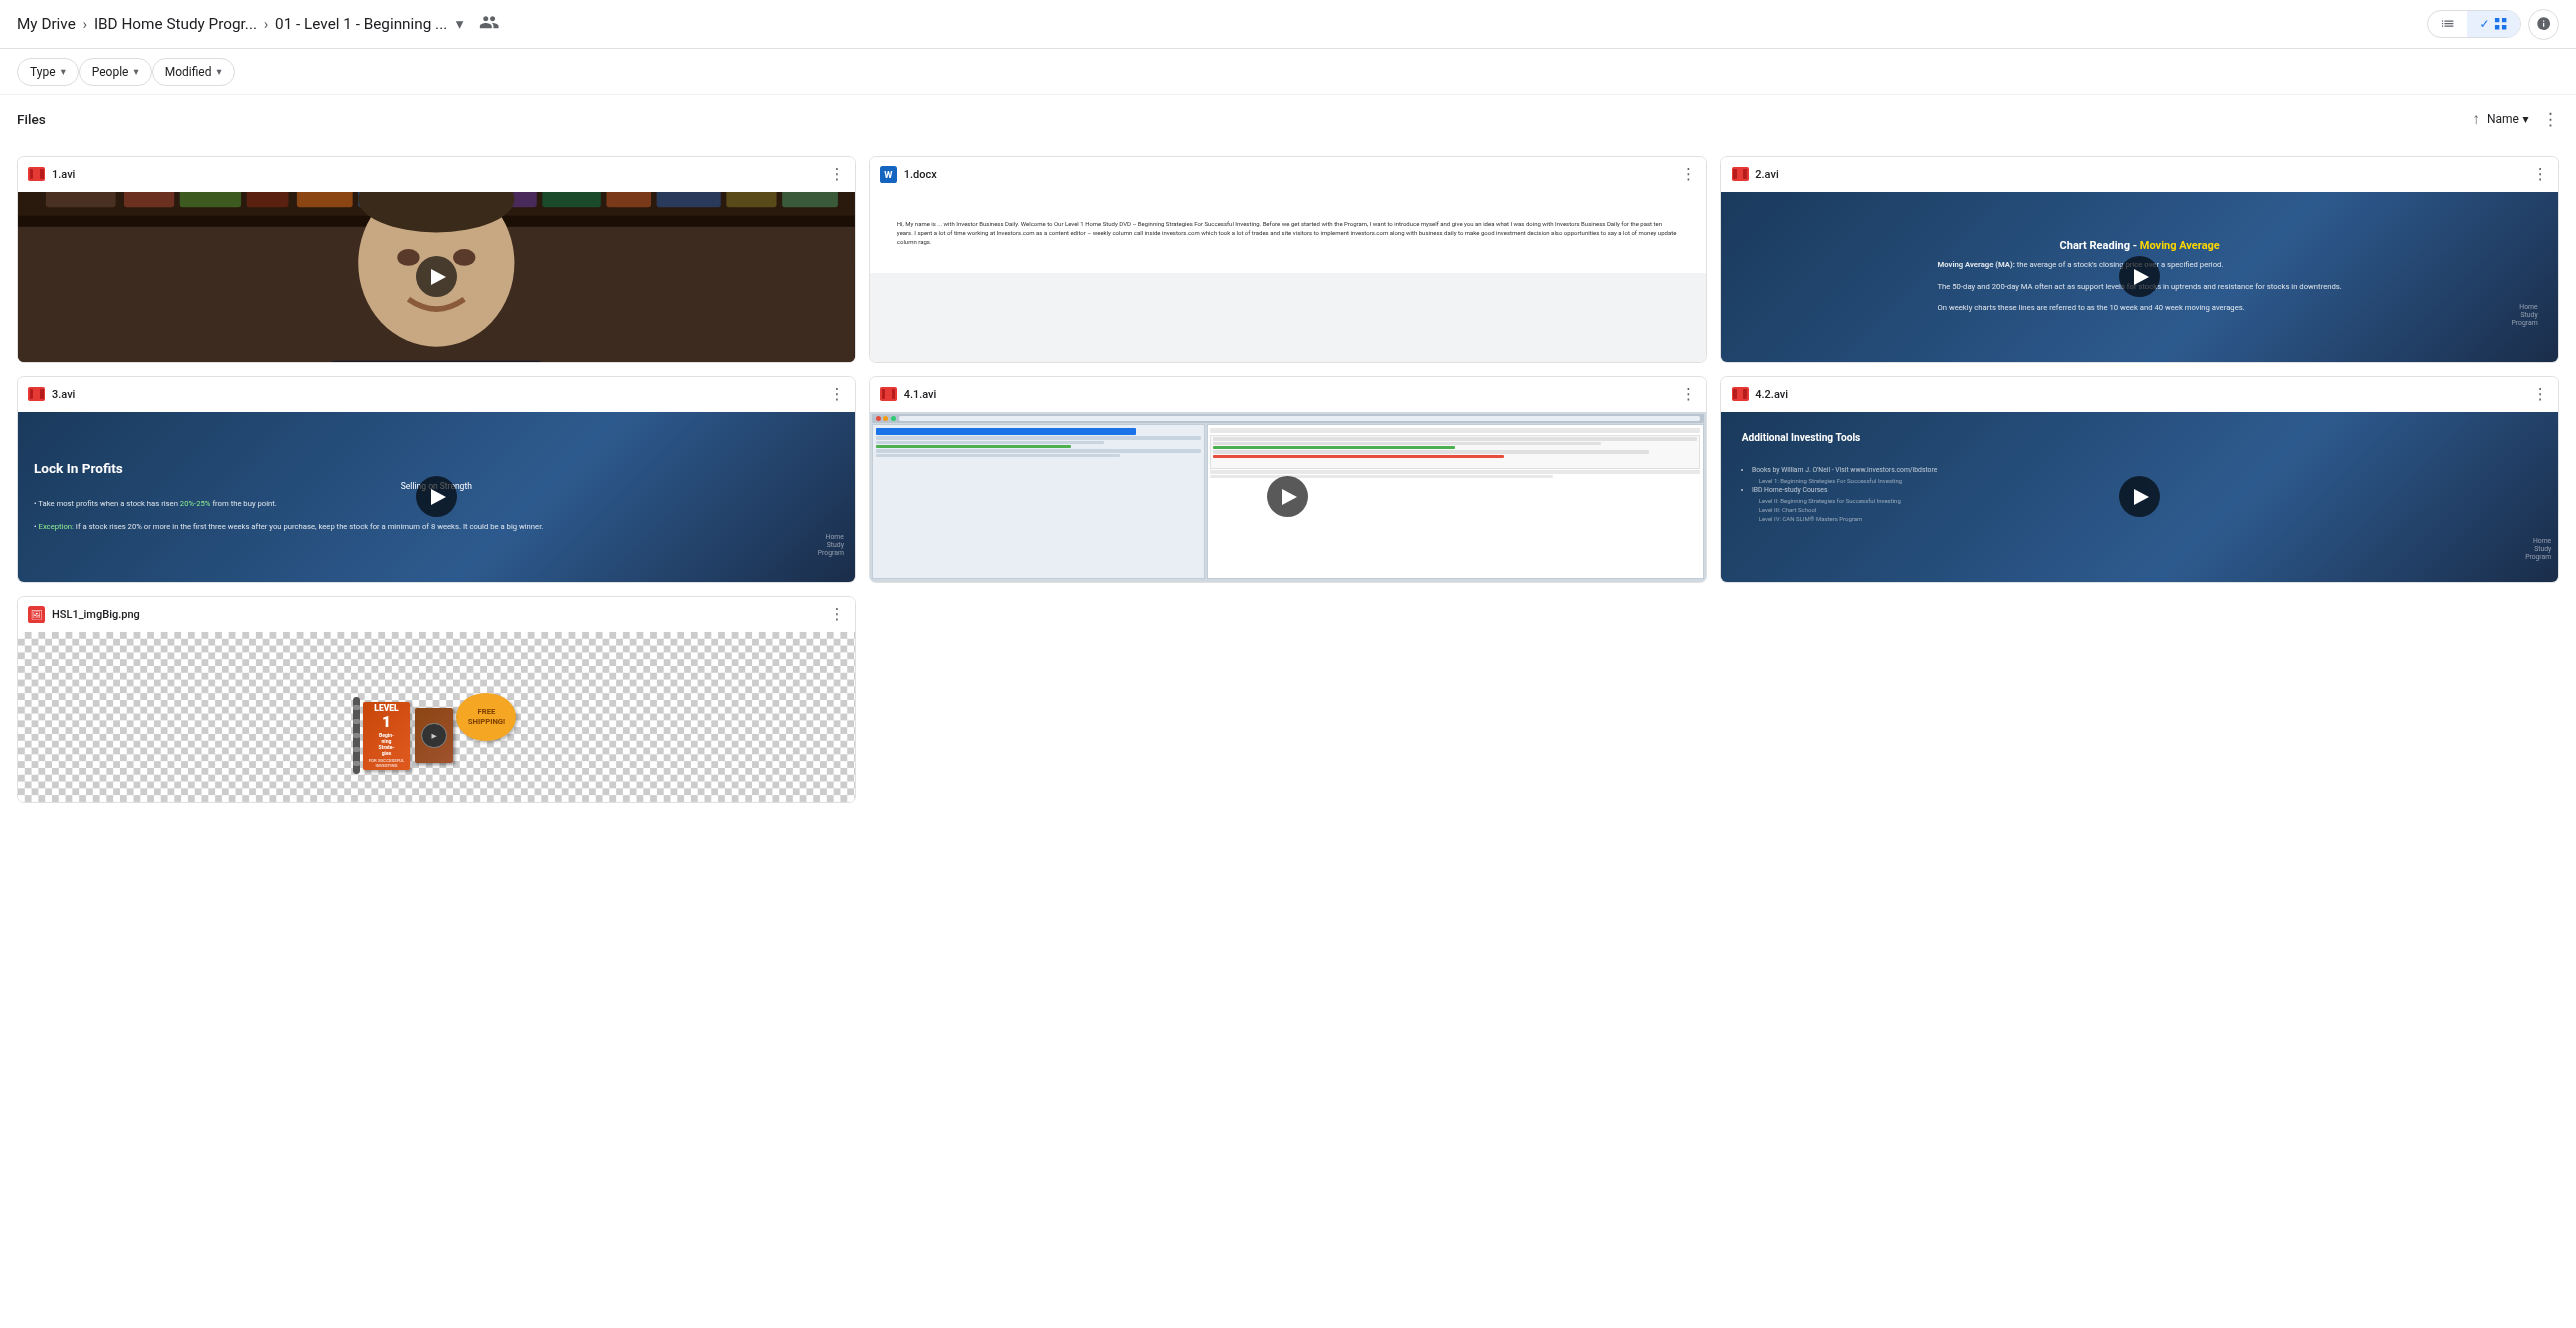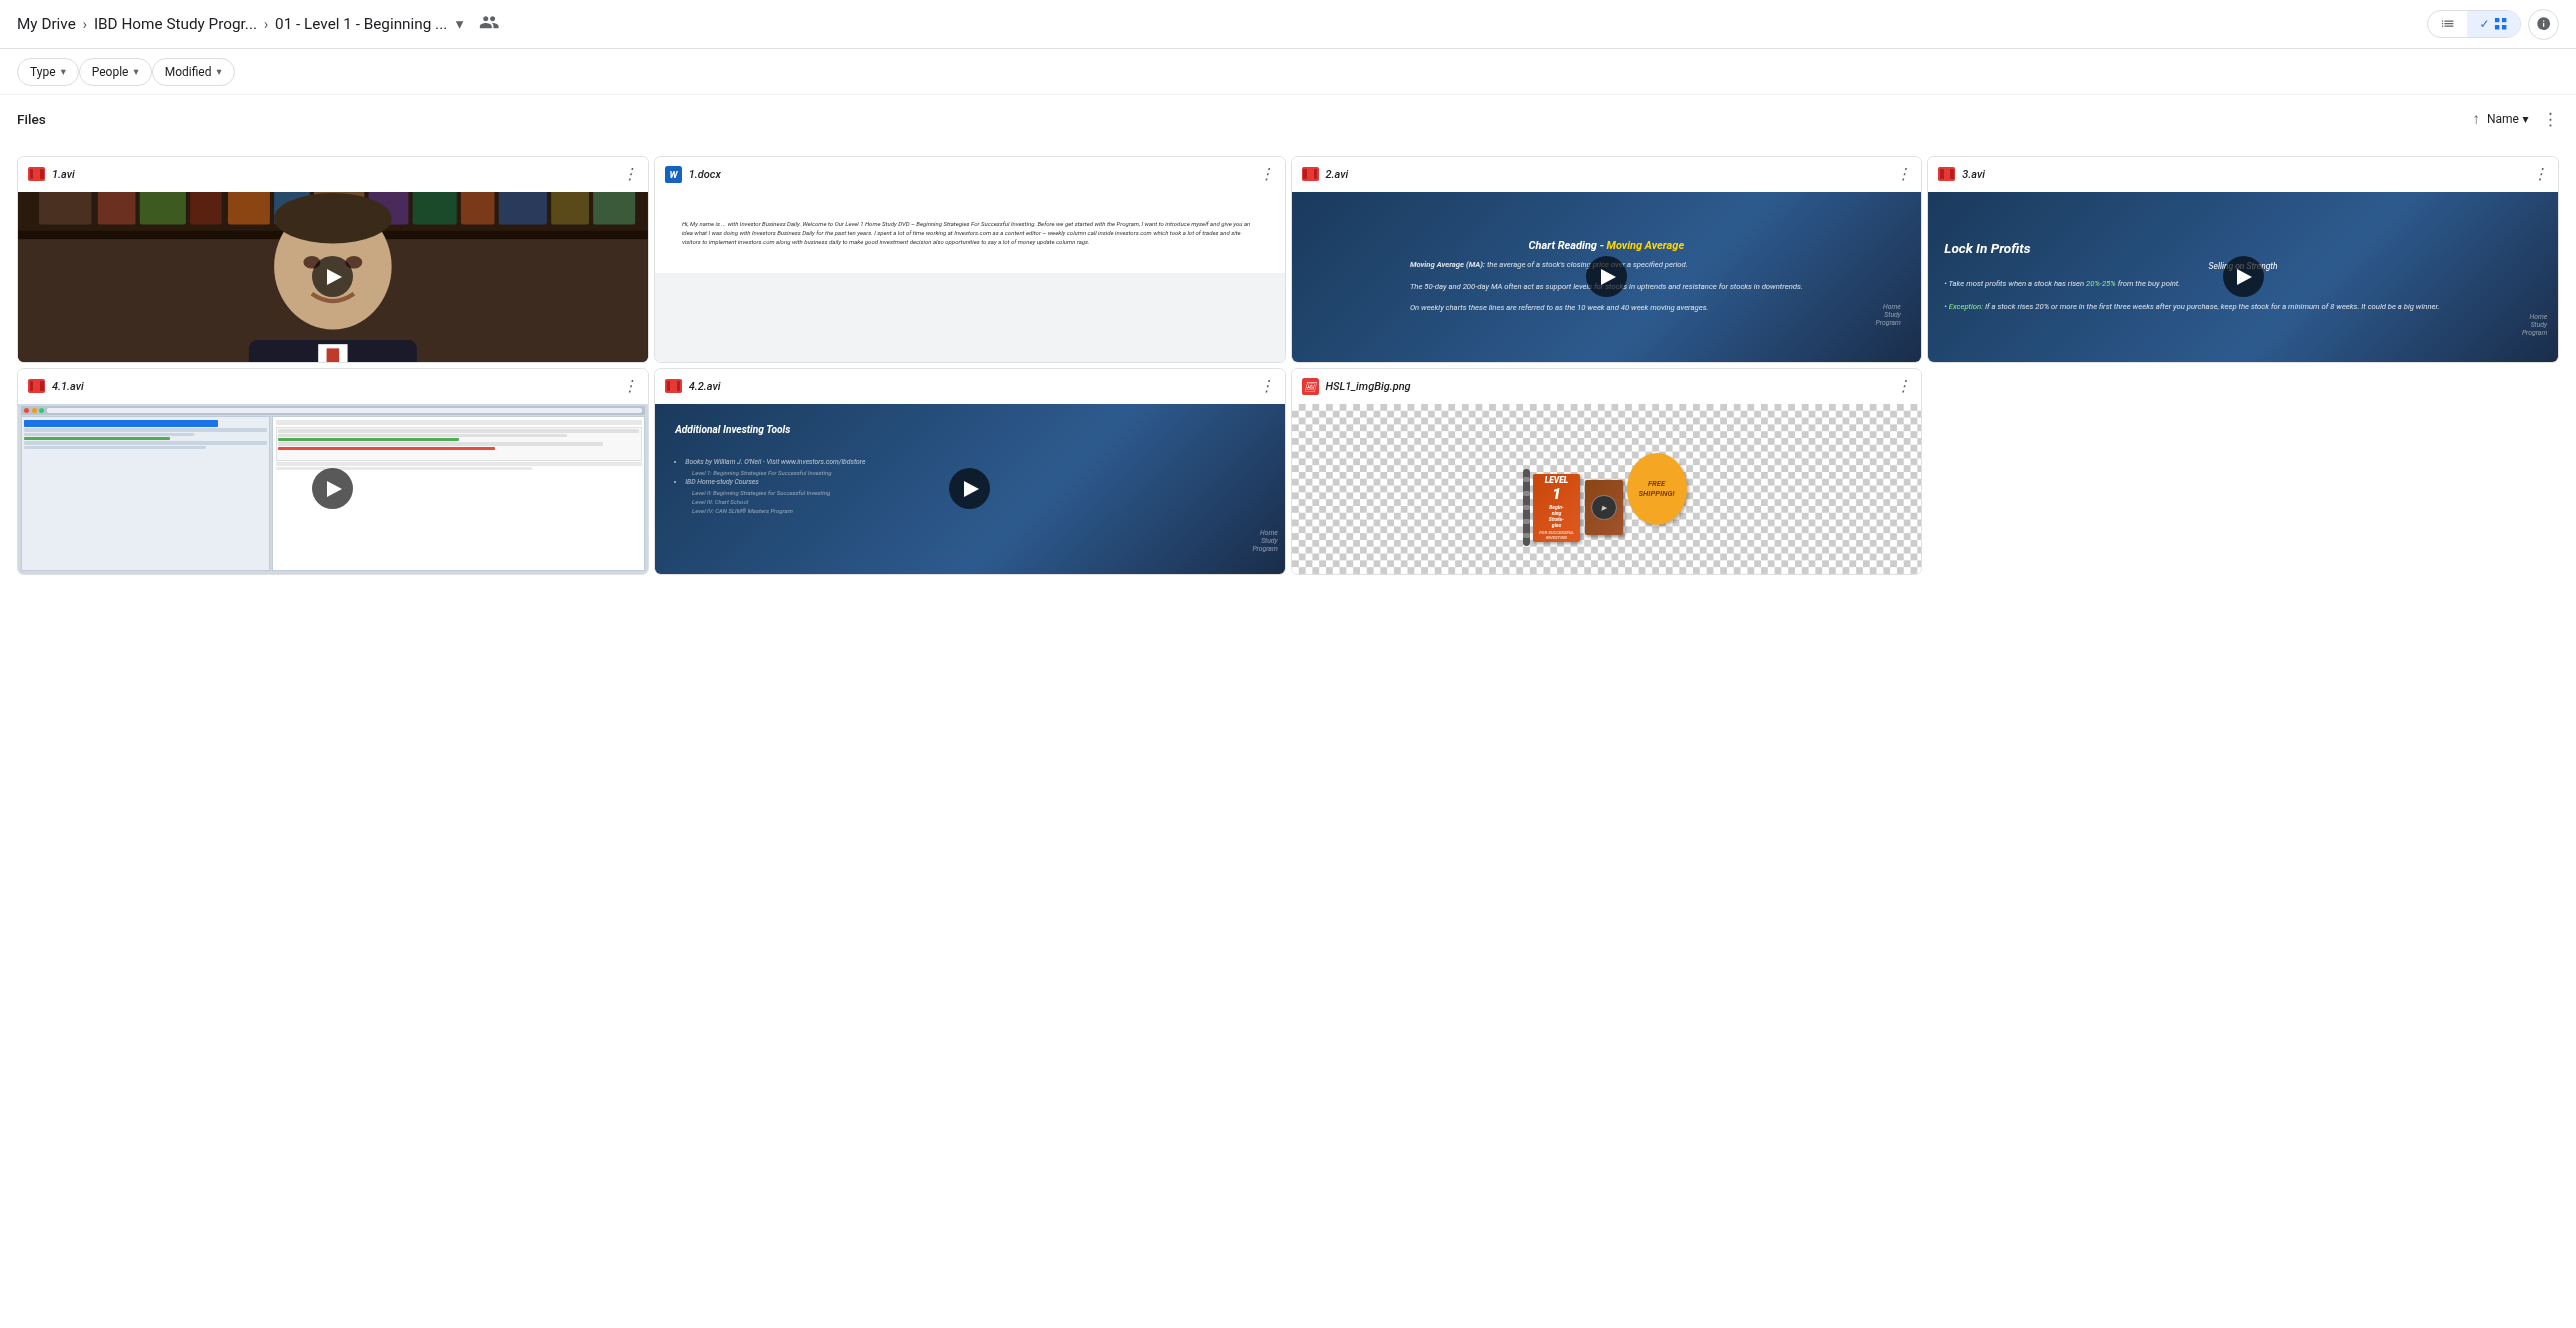--- a/index.html
+++ b/index.html
@@ -150,23 +150,22 @@
     .more-options-header {
       cursor: pointer;
       color: #5f6368;
       font-size: 17px;
       margin-left: 6.8px;
     }
 
     
     .files-grid {
       display: grid;
-      grid-template-columns: repeat(4, 1fr);
-      gap: 5px;
-      font-style: italic;
+      grid-template-columns: repeat(3, 1fr);
+      gap: 13px;
     }
 
     
     .file-card {
       border: 0.9px solid #e0e0e0;
       border-radius: 6.8px;
       overflow: hidden;
       background: #fff;
       cursor: pointer;
       transition: box-shadow 0.2s;
@@ -421,21 +420,21 @@
       font-size: 6.8px;
       color: #fff;
       font-weight: 700;
       text-align: center;
       padding: 3.4px;
       line-height: 1.2;
       box-shadow: 1.7px 1.7px 3.4px rgba(0,0,0,0.3);
     }
     .free-shipping-badge {
       width: 60px;
-      height: 72px;
+      height: 48px;
       border-radius: 50%;
       background: #f5a623;
       display: flex;
       align-items: center;
       justify-content: center;
       font-size: 7.7px;
       font-weight: 700;
       color: #7b3f00;
       text-align: center;
       line-height: 1.2;

